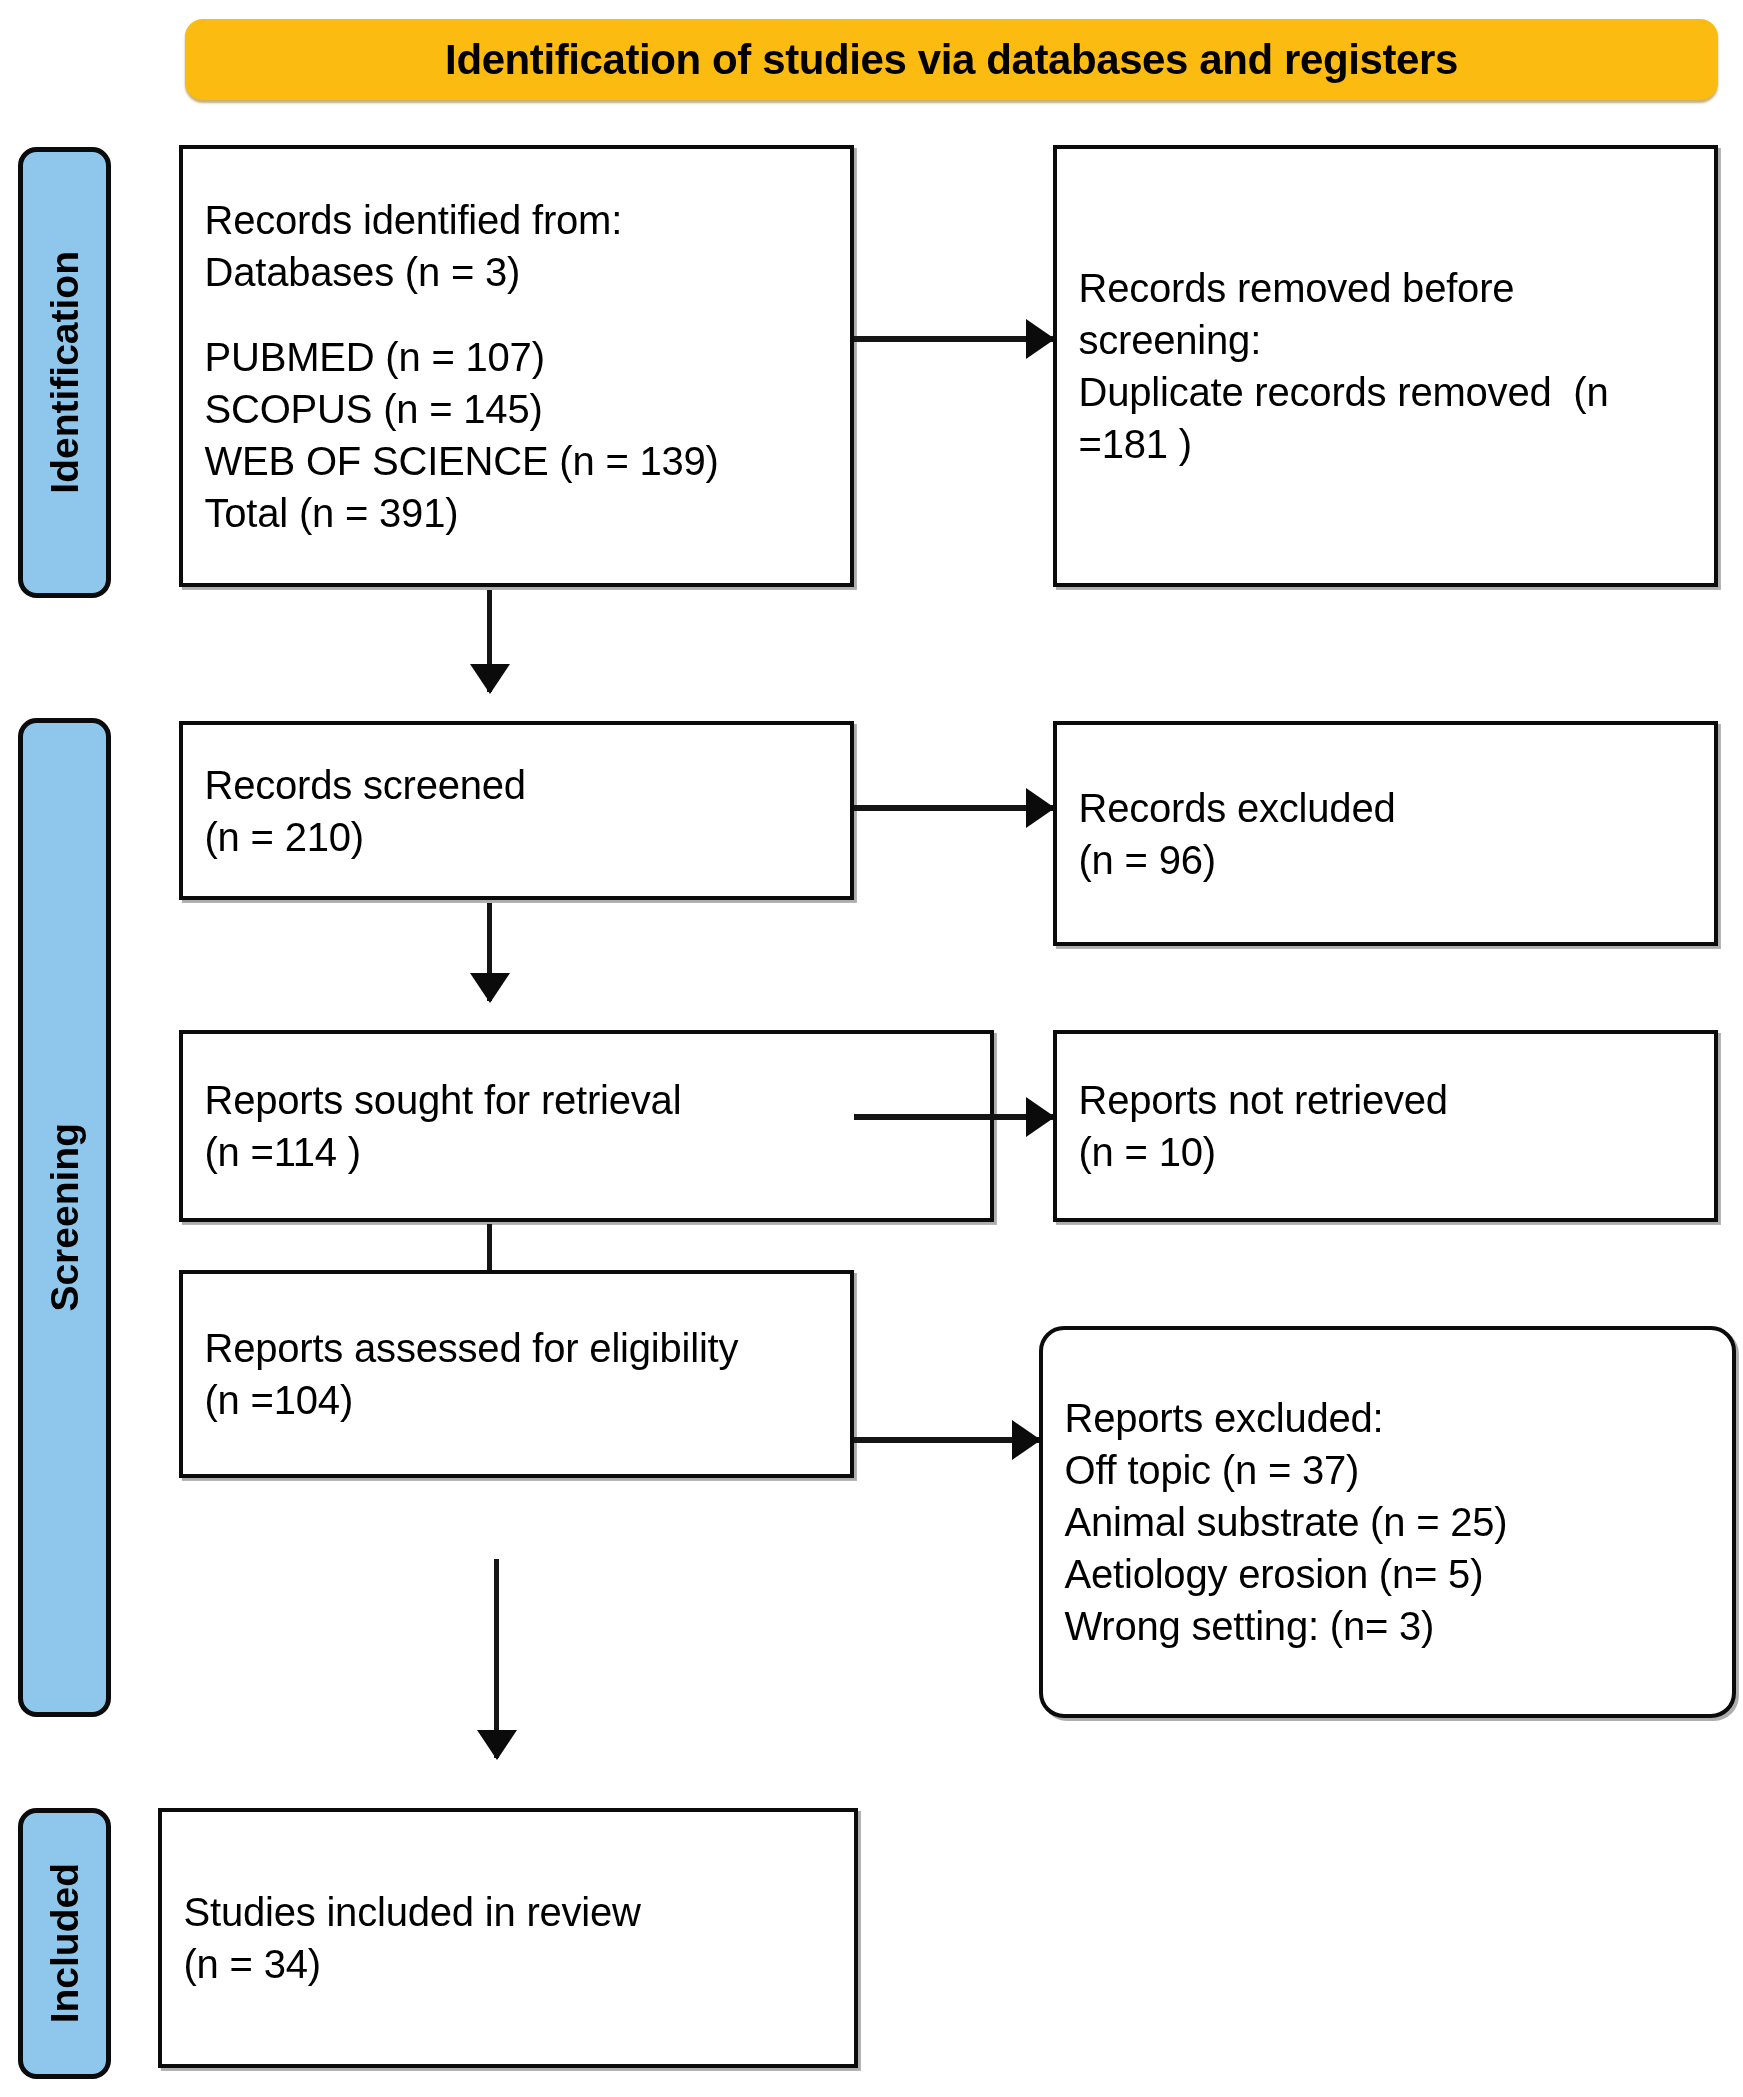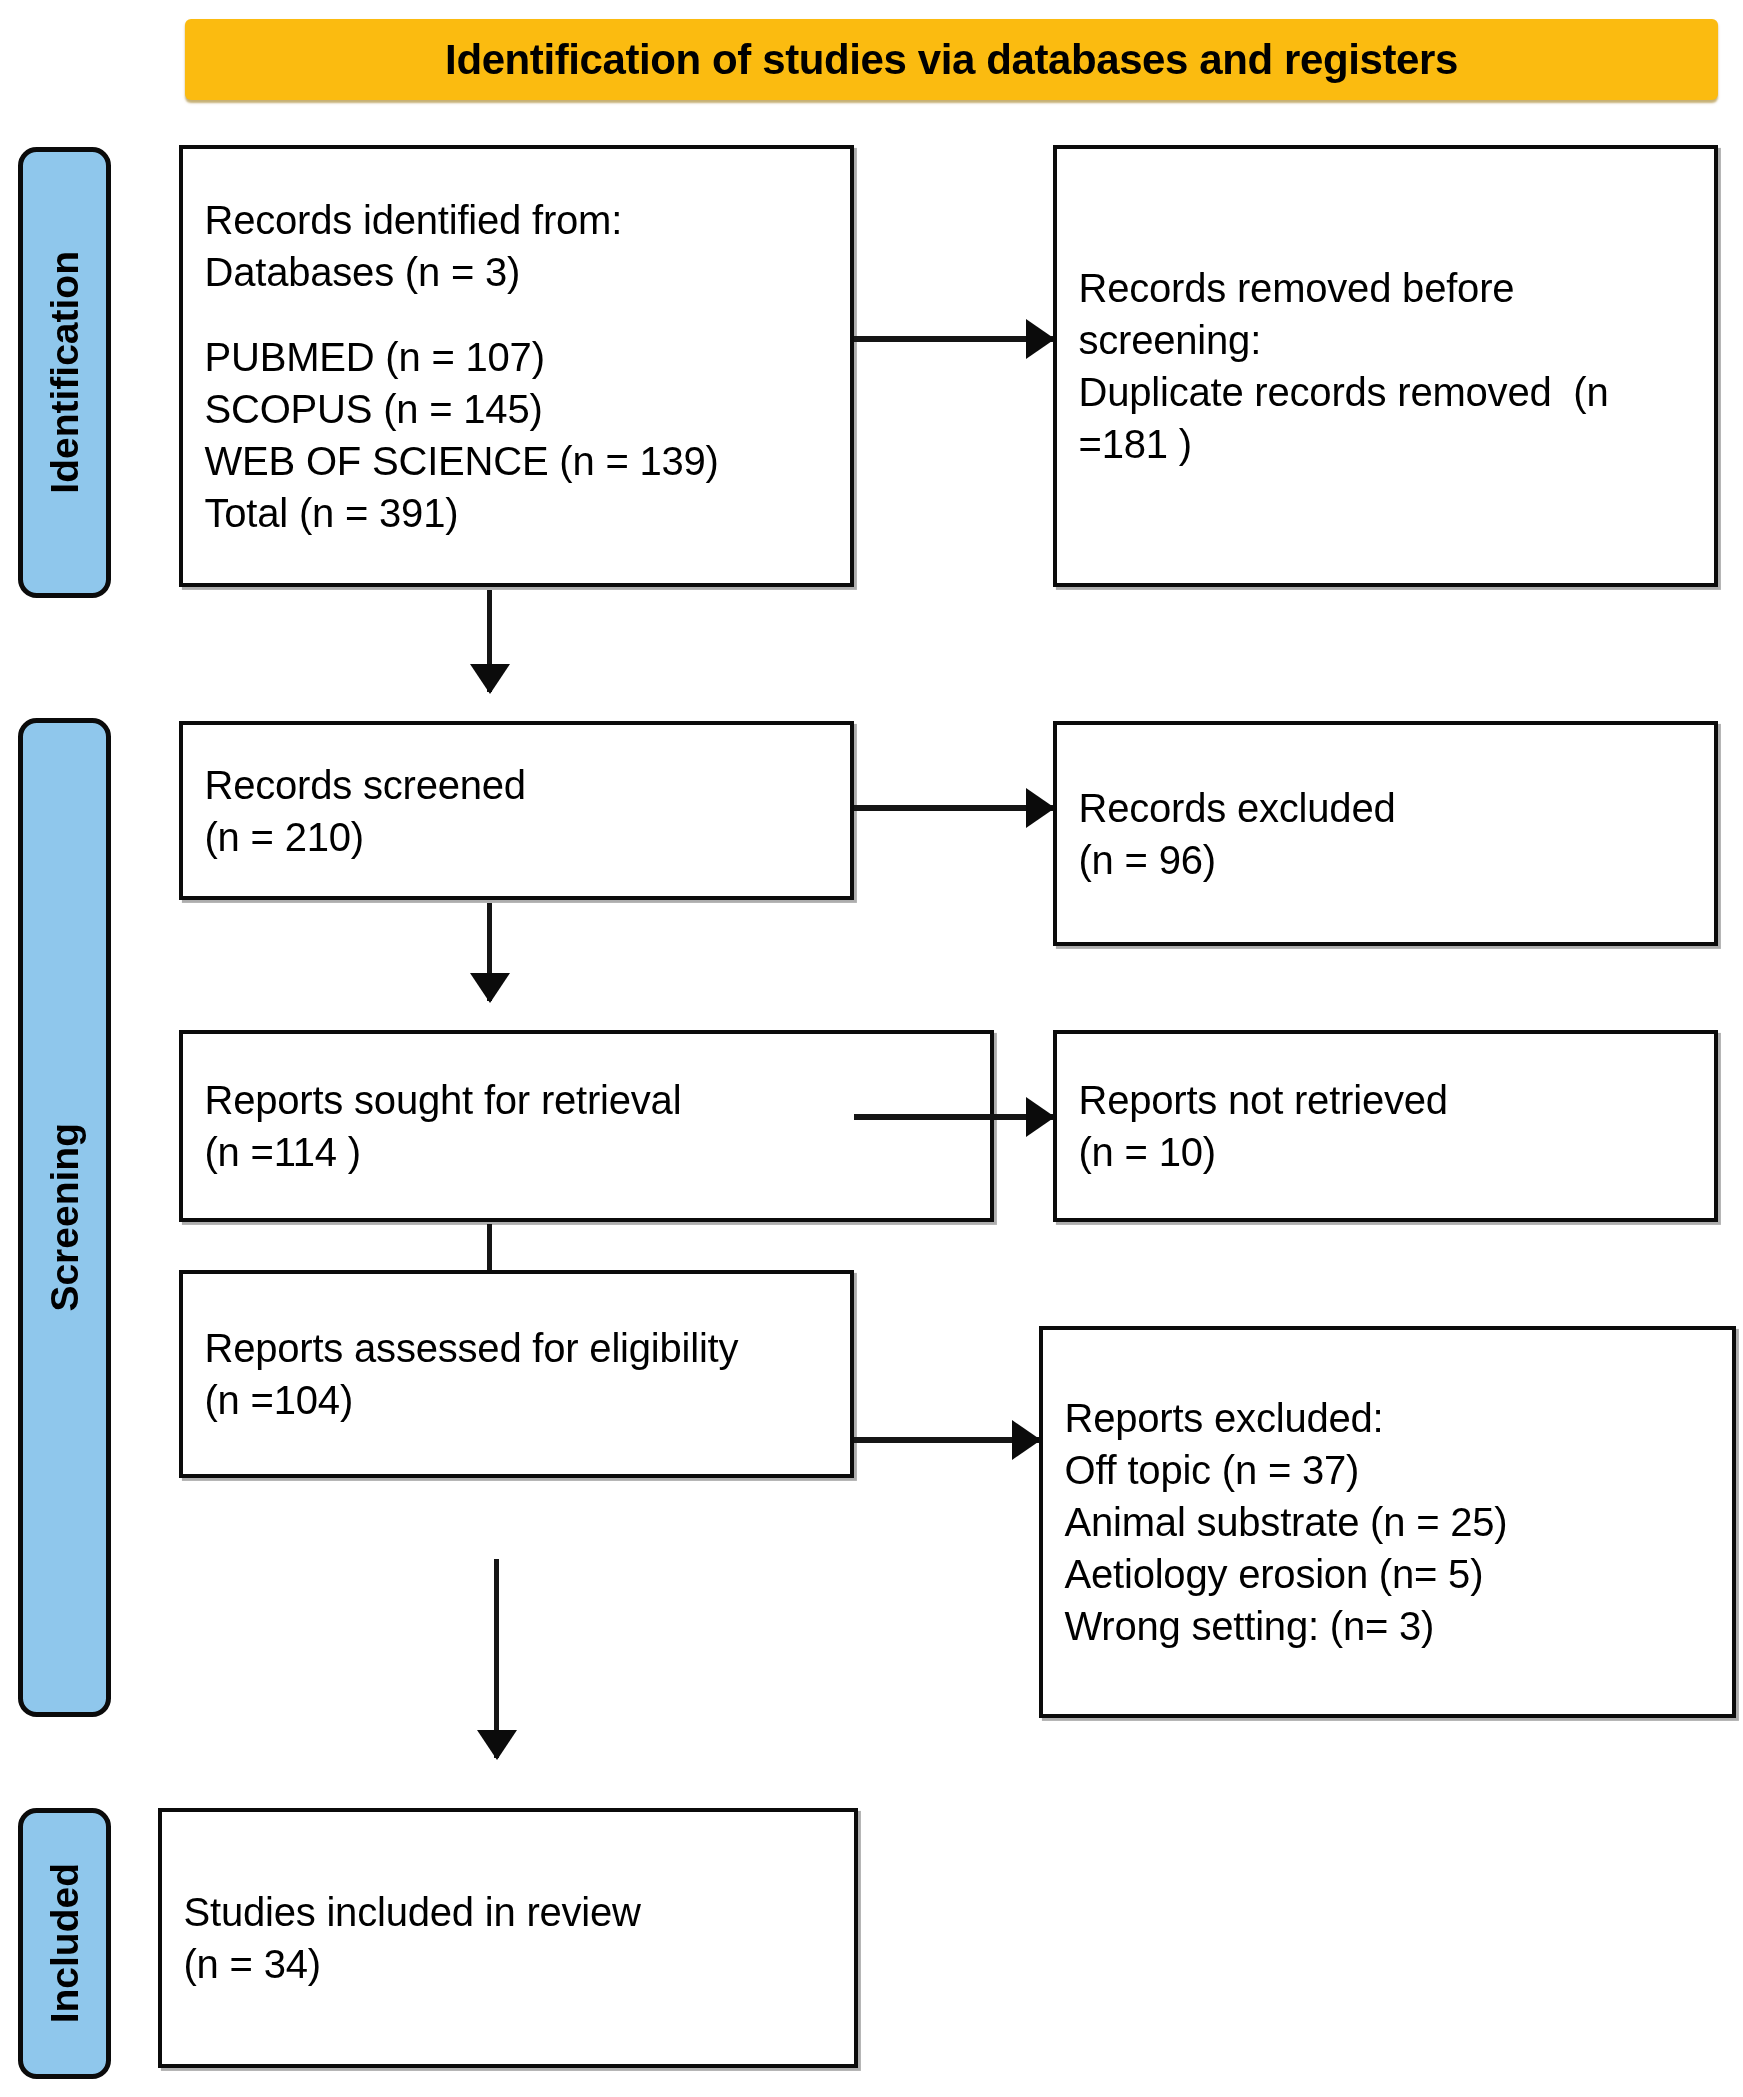--- a/index.html
+++ b/index.html
@@ -3,21 +3,21 @@
 <meta charset="utf-8">
 <style>
   html,body{margin:0;padding:0;background:#ffffff;}
   body{width:1744px;height:2097px;position:relative;overflow:hidden;
        font-family:"Liberation Sans","DejaVu Sans",sans-serif;color:#000;}
   #canvas{position:absolute;inset:0;width:1744px;height:2097px;}
 
   
   .banner{
     position:absolute;left:185px;top:19.4px;width:1533px;height:81px;
-    background:#FBBB10;border-radius:6px;
+    background:#FBBB10;border-radius:18px;
     box-shadow:0 2.9px 2.2px rgba(150,110,0,.55);
     display:flex;align-items:center;justify-content:center;box-sizing:border-box;
   }
   .banner-text{font-size:42px;font-weight:bold;letter-spacing:-0.4px;color:#000;white-space:nowrap;}
 
   
   .pill{
     position:absolute;left:18px;width:93px;
     background:#8FC7EC;border:5px solid #0b0b0b;border-radius:18.7px;
     box-sizing:border-box;display:flex;align-items:center;justify-content:center;
@@ -43,21 +43,21 @@
   .line .it{text-align:center;}
 
   
   .b-identified      {left:179px; top:145px;  width:675px;  height:442px;}
   .b-removed         {left:1053px;top:145px;  width:665px;  height:442px;}
   .b-screened        {left:179px; top:721px; width:675px;  height:179px;}
   .b-excluded        {left:1053px;top:721px; width:665px;  height:225px;}
   .b-sought          {left:179px; top:1030px; width:815px;  height:192px;}
   .b-notretrieved    {left:1053px;top:1030px; width:665px;  height:192px;}
   .b-assessed        {left:179px; top:1270px; width:675px;  height:208px;}
-  .b-repexcluded     {left:1039px;top:1326px; width:697px;  height:392px;}
+  .b-repexcluded     {left:1039px;top:1326px; width:697px;  height:392px;border-radius:25px;}
   .b-included        {left:158px; top:1808px; width:700px;  height:260px;}
 
   
   .arrow-h{position:absolute;height:5.7px;background:#151515;}
   .arrow-h::after{
     content:"";position:absolute;right:-2.2px;top:50%;transform:translateY(-50%);
     border-top:20px solid transparent;border-bottom:20px solid transparent;
     border-left:29px solid #0b0b0b;
   }
   .arrow-v{position:absolute;width:5px;background:#151515;}

